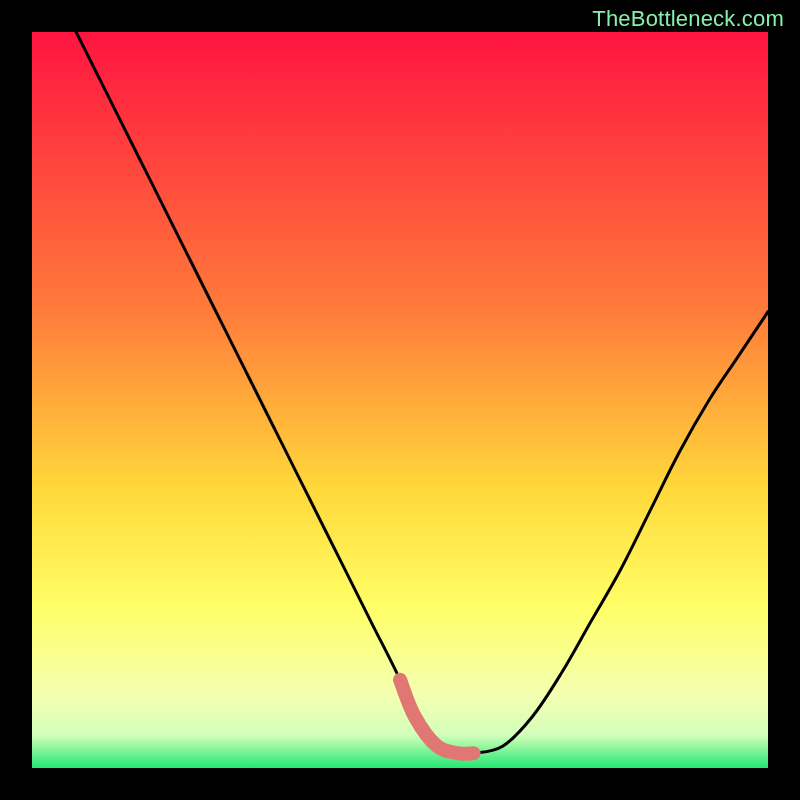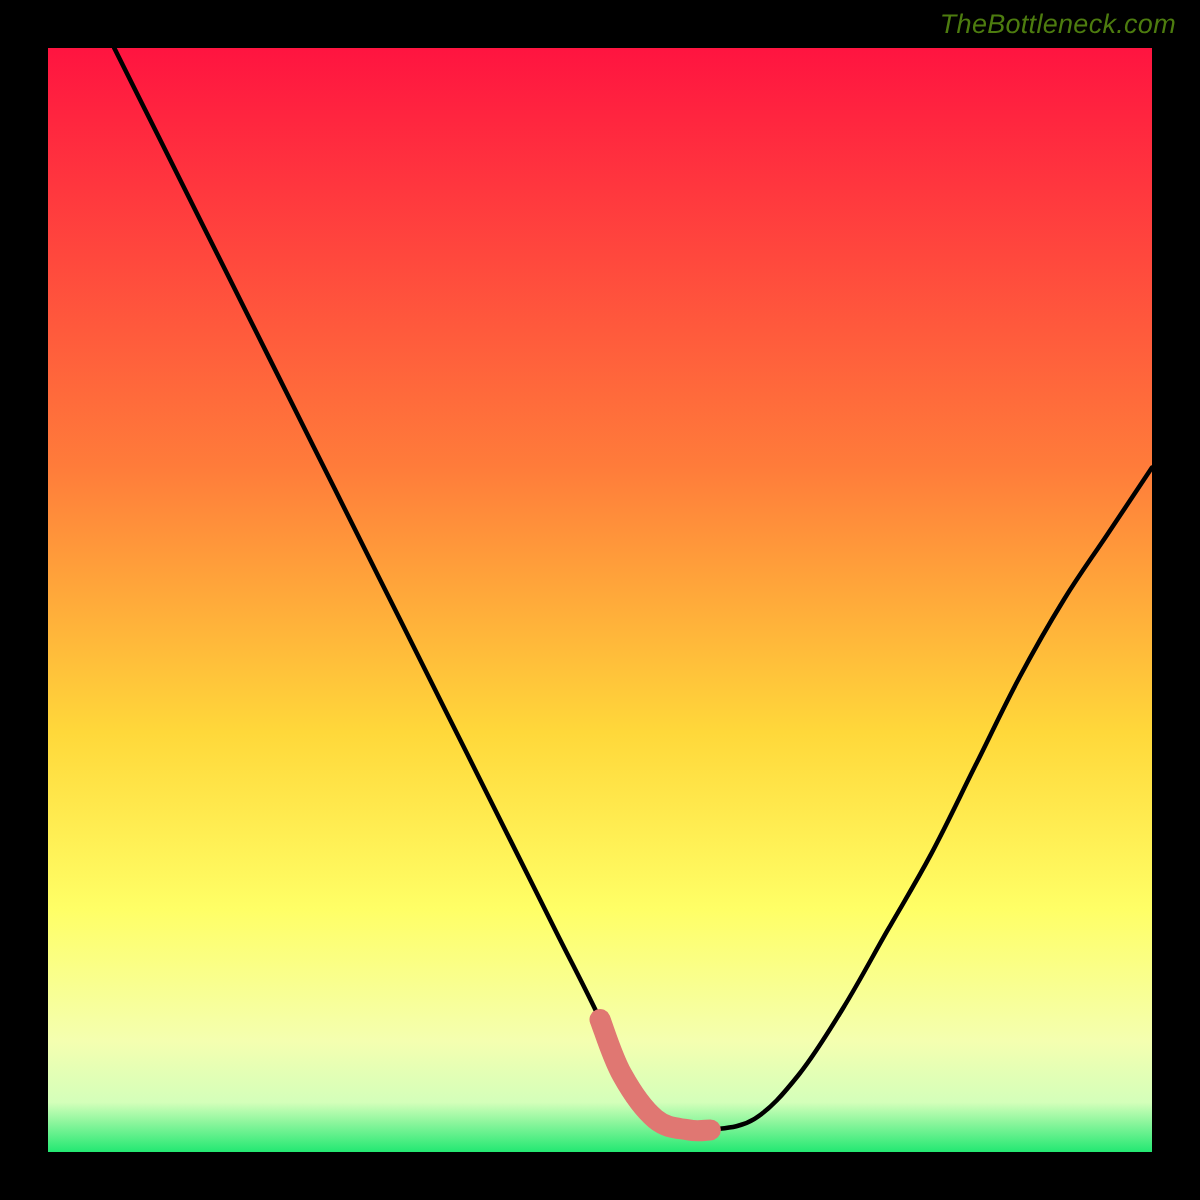--- a/index.html
+++ b/index.html
@@ -24,25 +24,24 @@
     top: 32px;
     left: 32px;
     width: 736px;
     height: 736px;
     overflow: hidden;
   }
   .watermark {
     position: absolute;
     top: 6px;
     right: 16px;
-    color: #4d7c0f;
-    font-size: 18px;
+    color: #86efac;
+    font-size: 22px;
     font-weight: 500;
     letter-spacing: 0.2px;
-    font-style: italic;
   }
 </style>
 </head>
 <body>
 
 <div class="frame">
 
   <div class="plot-area">
     <svg viewBox="0 0 736 736" width="736" height="736" preserveAspectRatio="none">
       <defs>

